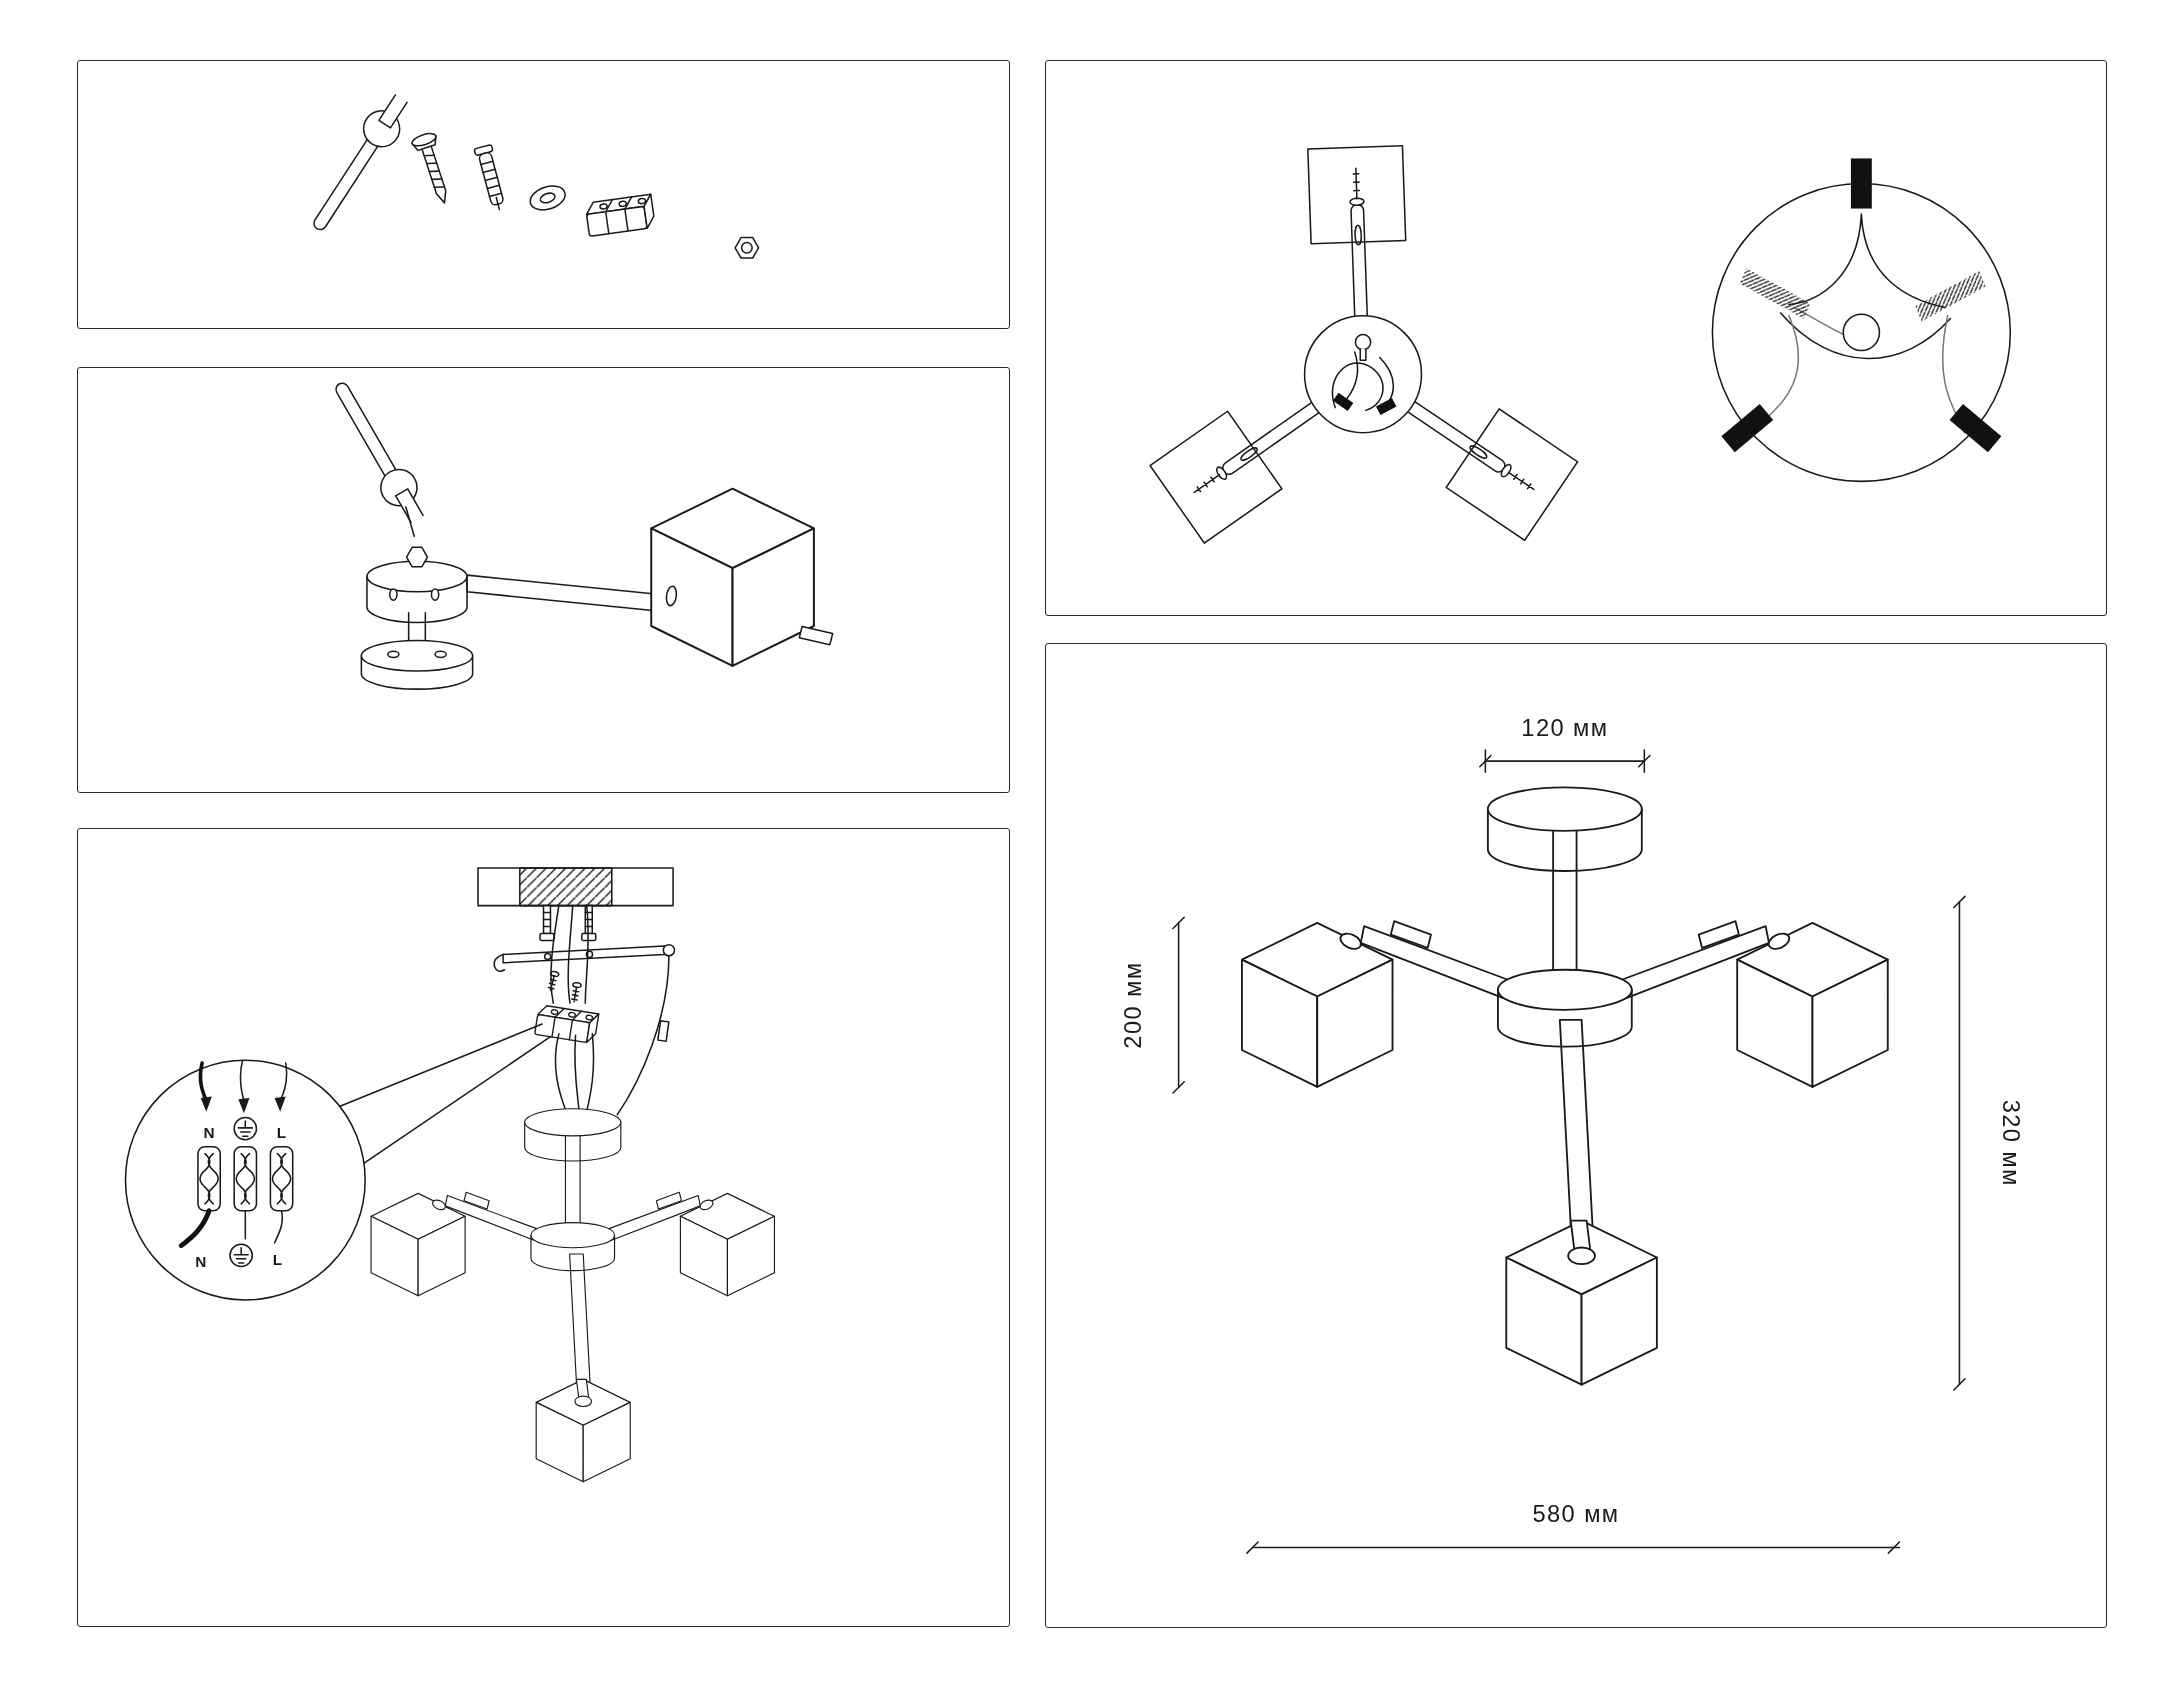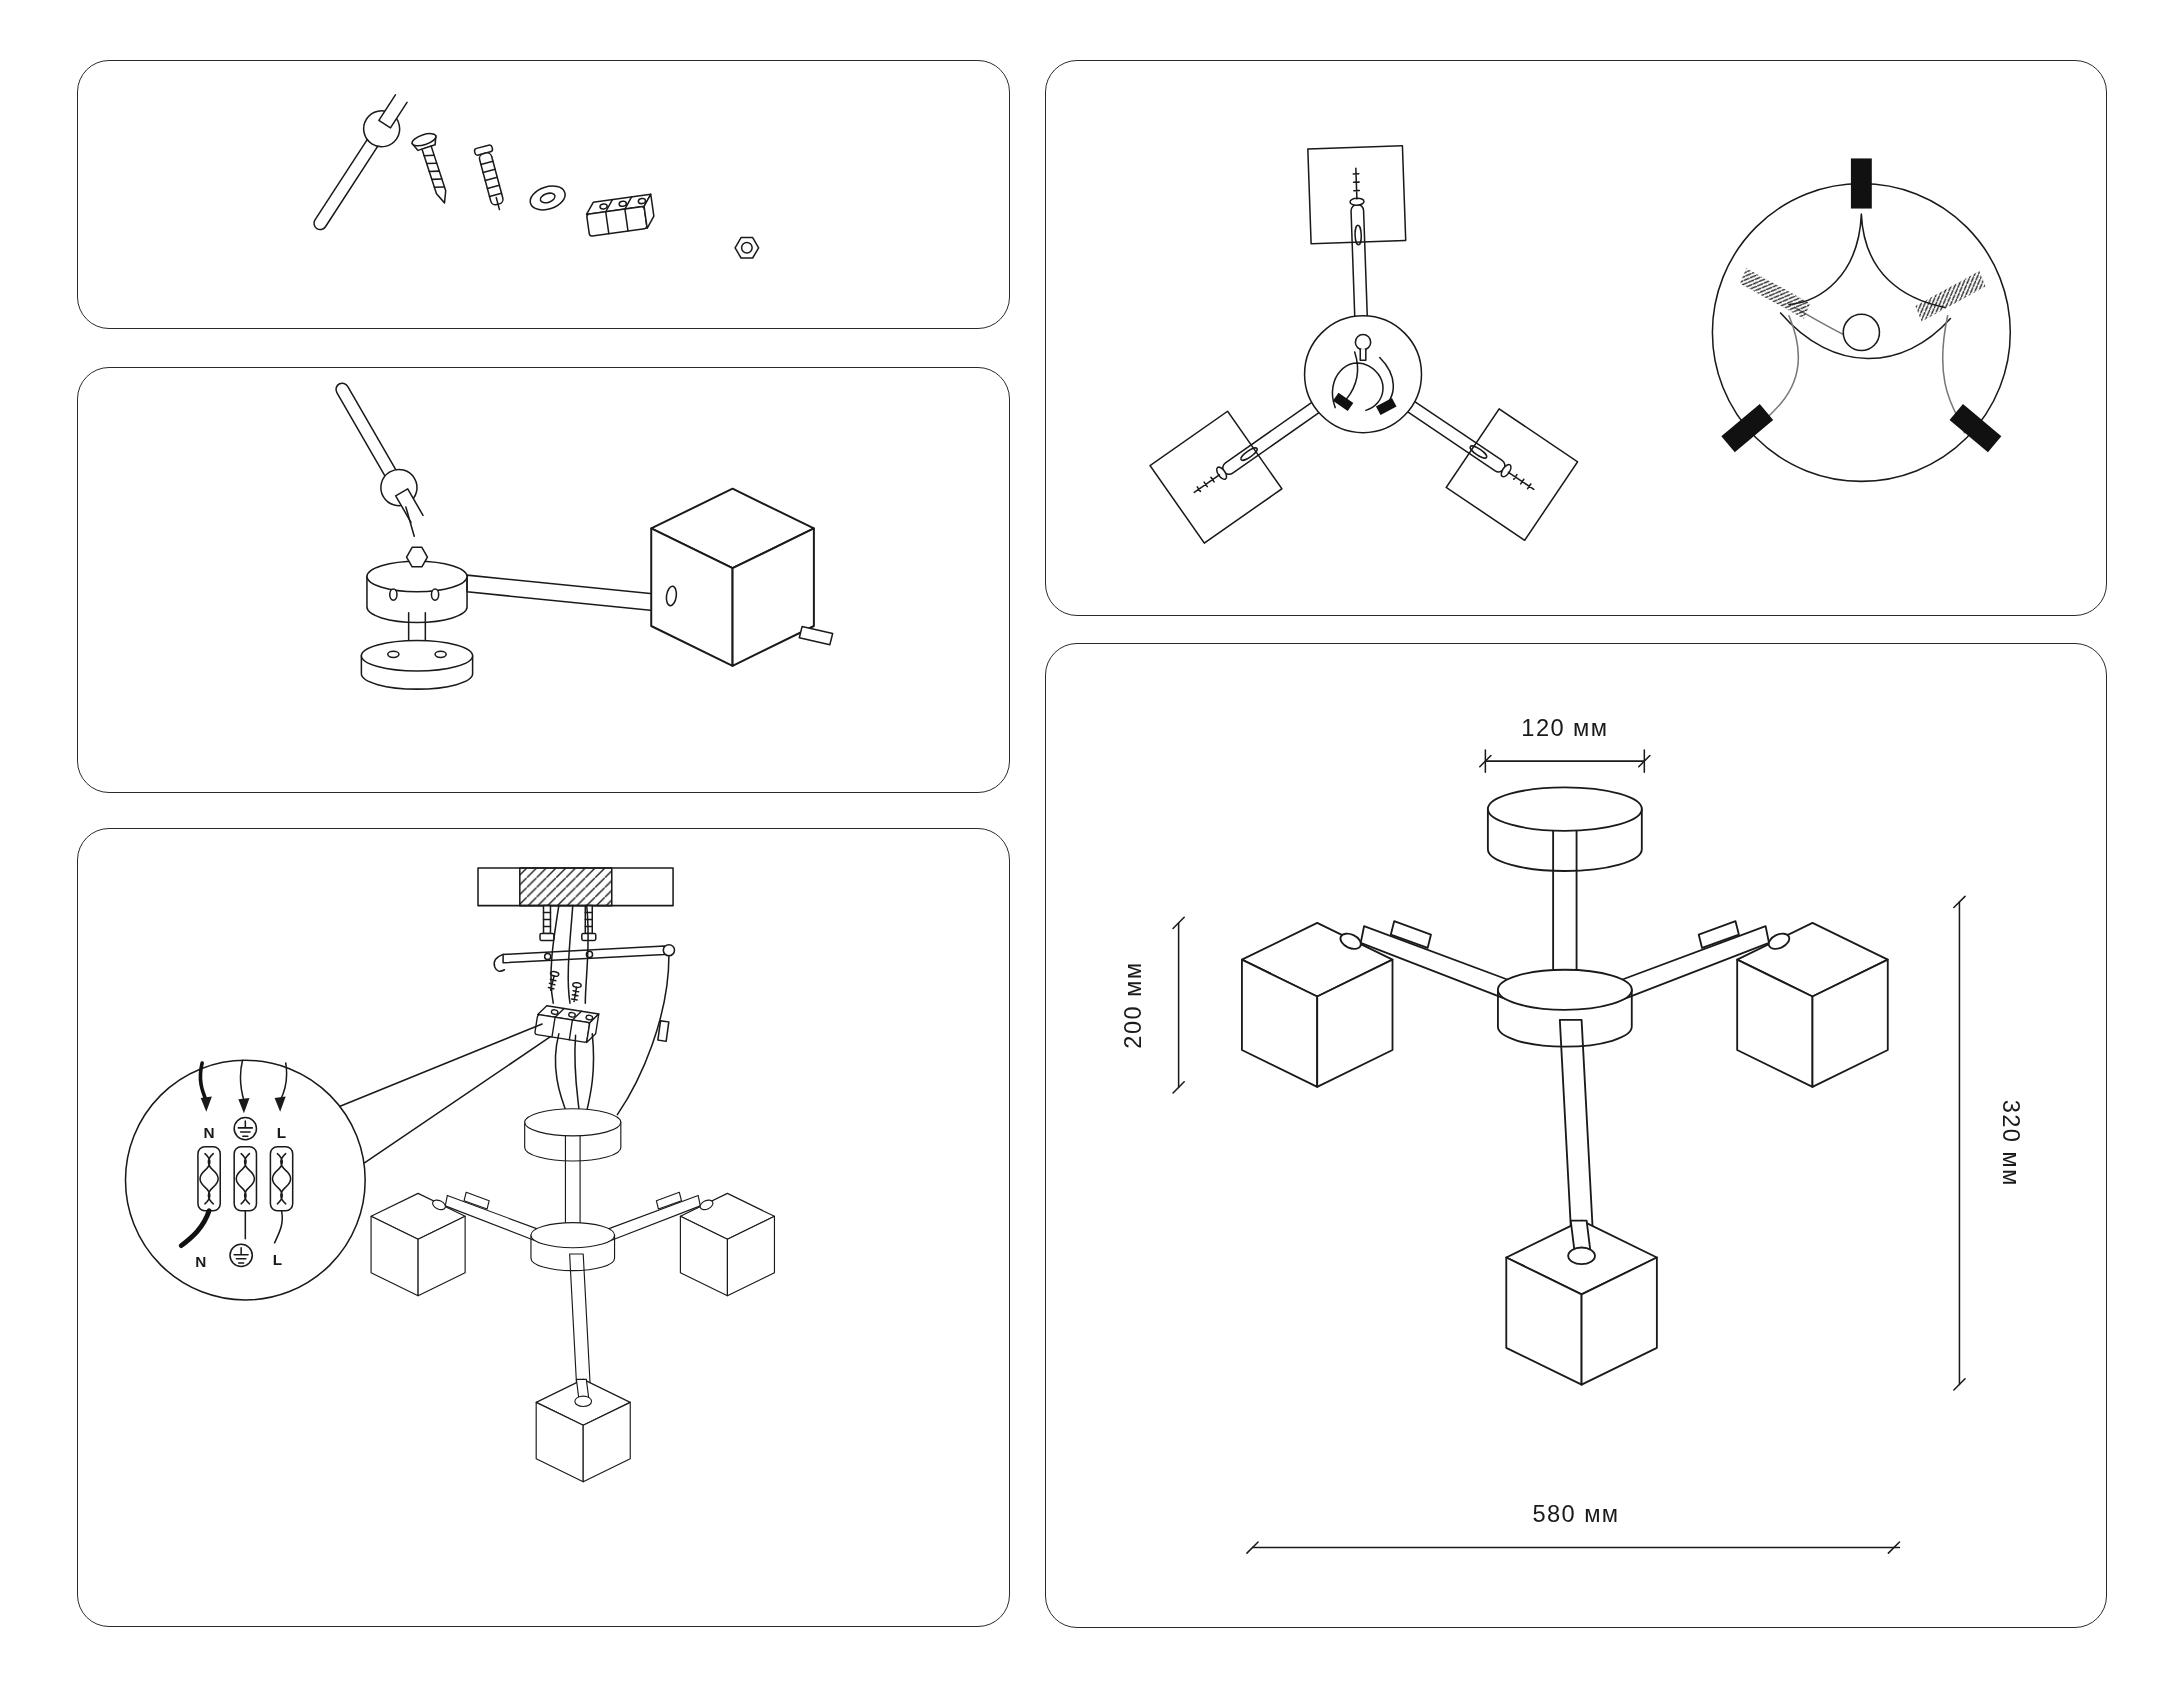--- a/index.html
+++ b/index.html
@@ -1,18 +1,18 @@
 <!DOCTYPE html>
 <html style="font-size:9.3px"><head>
 <meta charset="utf-8">
 <style>
   html,body{margin:0;padding:0;background:#ffffff;}
   #sheet{position:relative;width:2183px;height:1698px;background:#ffffff;
          font-family:"Liberation Sans",sans-serif;}
-  .panel{position:absolute;border:1.7px solid #2b2b2b;border-radius:32px;
+  .panel{position:absolute;border:1.7px solid #2b2b2b;border-radius:3px;
          background:#ffffff;box-sizing:border-box;overflow:hidden;}
   .panel svg{display:block;width:100%;height:100%;}
   .ink{stroke:#1a1a1a;stroke-width:1.1;fill:none;stroke-linecap:round;stroke-linejoin:round;}
   text{fill:#1a1a1a;stroke:none;}
   .dim{font-size:17px;letter-spacing:1px;}
   .lbl{font-size:11px;font-weight:bold;}
 </style>
 </head>
 <body>
 

